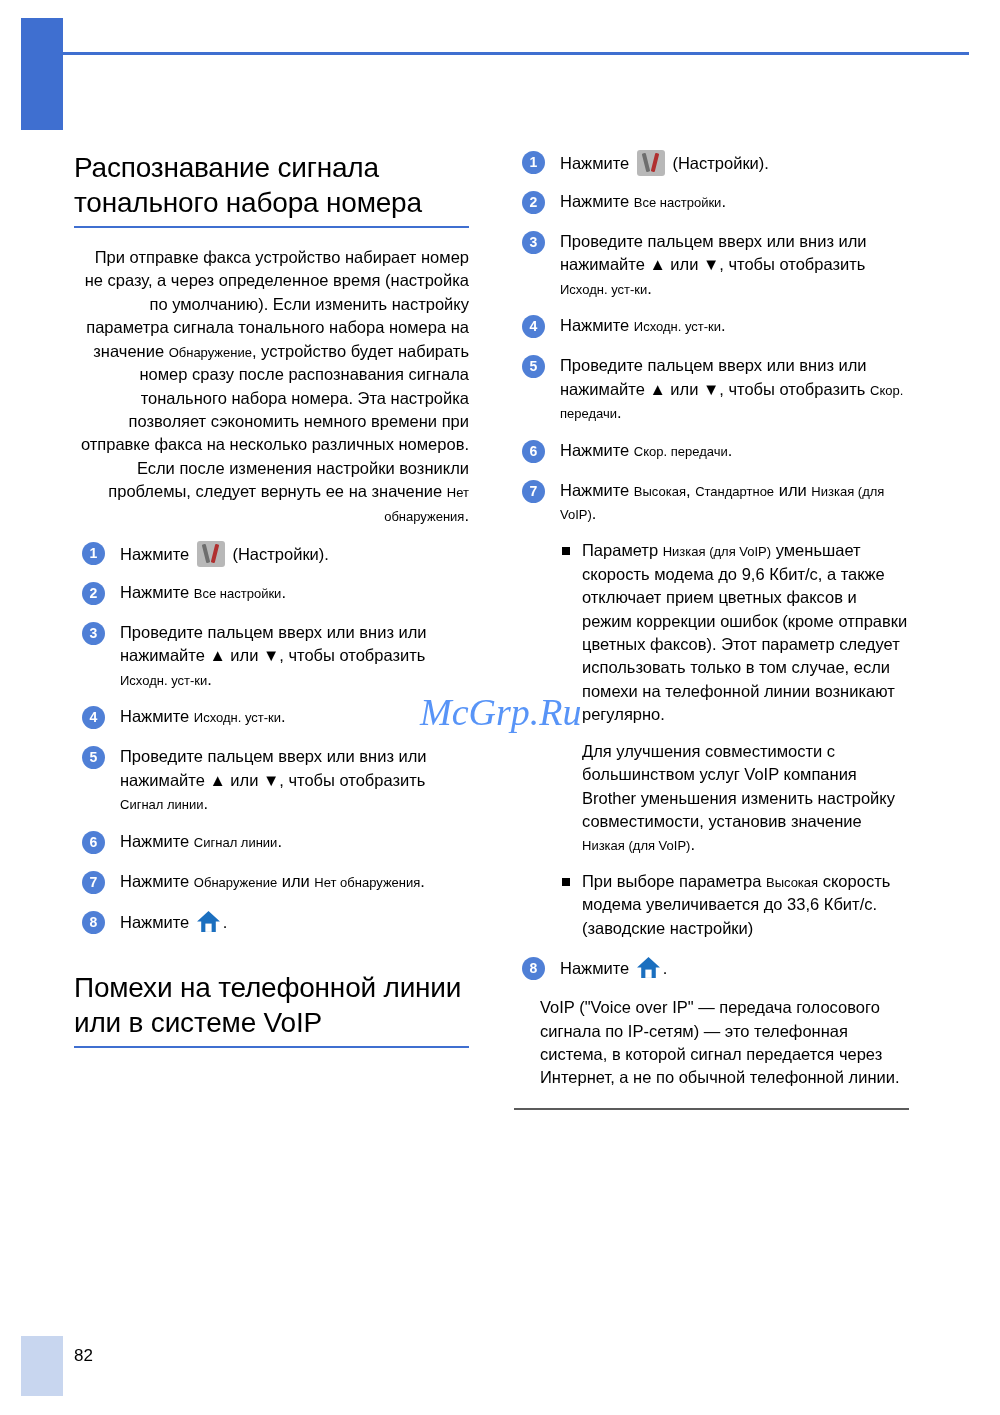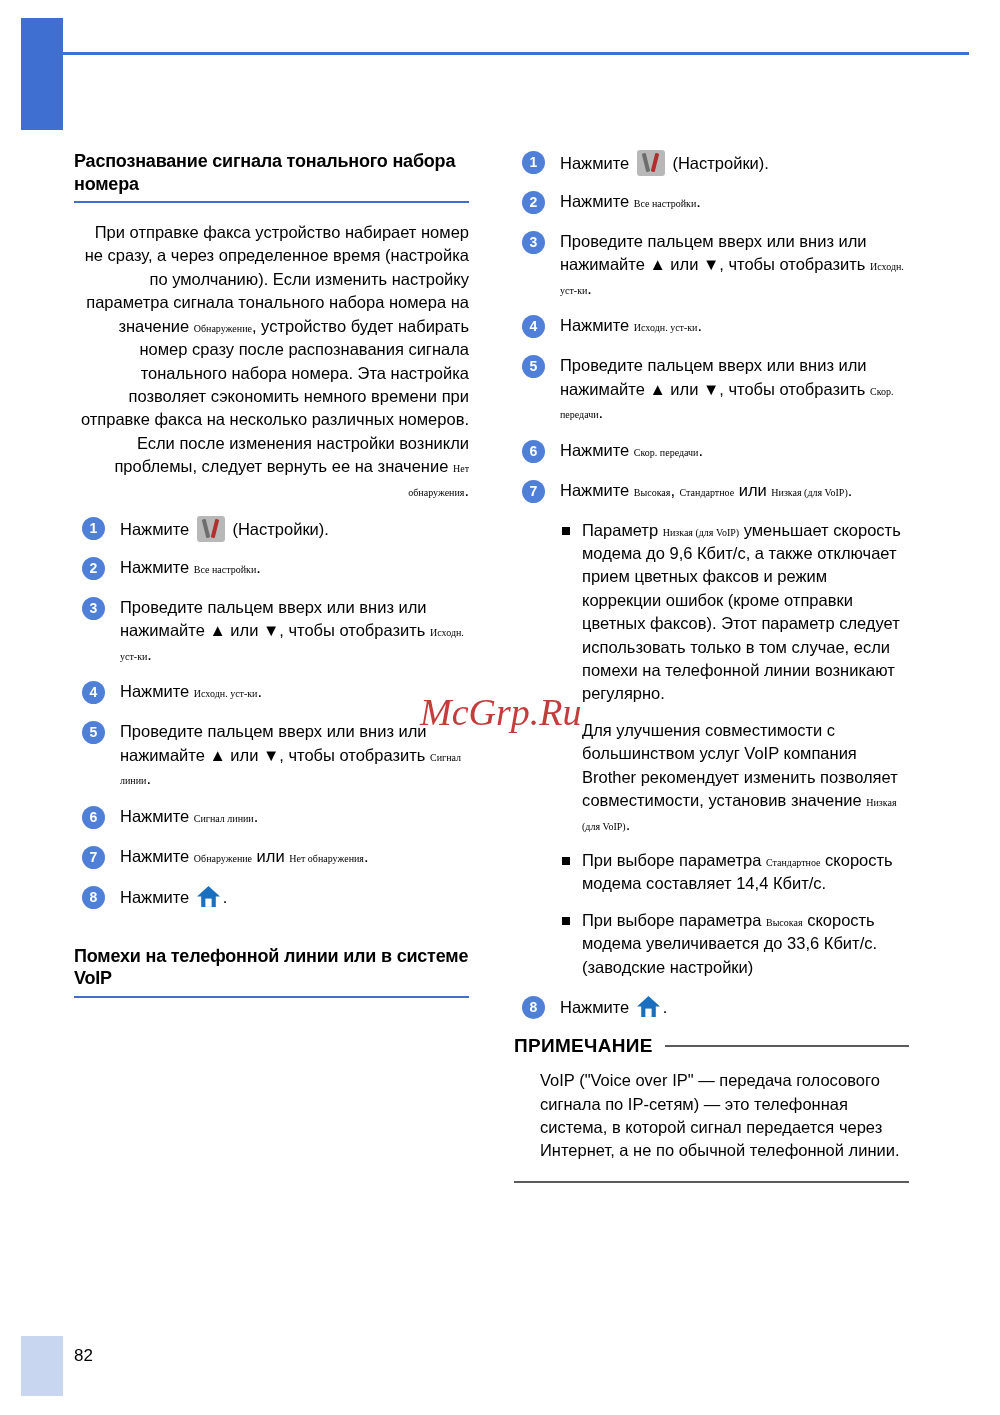--- a/index.html
+++ b/index.html
@@ -50,40 +50,40 @@
   
   .col {
     position: absolute;
     top: 150px;
     width: 395px;
   }
   .col-left { left: 74px; }
   .col-right { left: 514px; }
 
   h2.section {
-    font-size: 18px;
-    font-weight: bold;
+    font-size: 28px;
+    font-weight: normal;
     line-height: 1.25;
     margin: 0 0 6px 0;
     letter-spacing: -0.2px;
   }
   .head-rule {
     height: 2px;
     background: #3f6fd0;
     margin: 4px 0 18px 0;
   }
   p.body {
     font-size: 16.5px;
     line-height: 1.42;
     margin: 0 0 14px 0;
     text-align: right;
   }
   .mono {
-    font-family: Liberation Serif, serif;
-    font-size: 10px;
+    font-family: Liberation Sans, sans-serif;
+    font-size: 13px;
     letter-spacing: 0px;
   }
   
   .step {
     position: relative;
     padding-left: 46px;
     margin-bottom: 14px;
     font-size: 16.5px;
     line-height: 1.42;
     min-height: 26px;
@@ -197,21 +197,21 @@
     background: #5b5b5b;
   }
   
   .watermark {
     position: absolute;
     left: 420px;
     top: 690px;
     font-family: "Liberation Serif", serif;
     font-style: italic;
     font-size: 38px;
-    color: #b91c1c;
+    color: #3b82f6;
     opacity: 0.85;
     white-space: nowrap;
     pointer-events: none;
   }
 </style>
 </head>
 <body>
 
 <div class="corner-tab"></div>
 <div class="top-rule"></div>
@@ -314,43 +314,35 @@
   </div>
 
   <div class="sub-block">
 
     <div class="bullet">
       <span class="sq"></span>
       <span>Параметр </span><span class="mono">Низкая (для VoIP)</span><span> уменьшает скорость модема до 9,6 Кбит/с, а также отключает прием цветных факсов и режим коррекции ошибок (кроме отправки цветных факсов). Этот параметр следует использовать только в том случае, если помехи на телефонной линии возникают регулярно.</span>
     </div>
 
     <div class="sub-para">
-      <span>Для улучшения совместимости с большинством услуг VoIP компания Brother рекомендует изменить позволяет совместимости, установив значение </span><span class="mono">Низкая (для VoIP)</span><span>.</span>
+      <span>Для улучшения совместимости с большинством услуг VoIP компания Brother уменьшения изменить настройку совместимости, установив значение </span><span class="mono">Низкая (для VoIP)</span><span>.</span>
     </div>
 
-    <div class="bullet">
-      <span class="sq"></span>
-      <span>При выборе параметра </span><span class="mono">Стандартное</span><span> скорость модема составляет 14,4 Кбит/с.</span>
-    </div>
 
     <div class="bullet">
       <span class="sq"></span>
       <span>При выборе параметра </span><span class="mono">Высокая</span><span> скорость модема увеличивается до 33,6 Кбит/с. (заводские настройки)</span>
     </div>
 
   </div>
 
   <div class="step" style="margin-top:16px;">
     <span class="num">8</span>
     <span>Нажмите </span><span class="icon-home"><svg viewBox="0 0 24 22" width="25" height="23">
           <path d="M12 1 L23 11 L19 11 L19 21 L5 21 L5 11 L1 11 Z" fill="#1b6fbf"></path>
           <rect x="9" y="13" width="6" height="8" fill="#ffffff"></rect>
         </svg></span><span>.</span>
   </div>
 
-  <div class="note-head">
-    <span class="note-title">ПРИМЕЧАНИЕ</span>
-    <span class="line"></span>
-  </div>
   <div class="note-body">VoIP ("Voice over IP" — передача голосового сигнала по IP-сетям) — это телефонная система, в которой сигнал передается через Интернет, а не по обычной телефонной линии.</div>
   <div class="note-bottom"></div>
 
 </div>
 
 </body></html>

